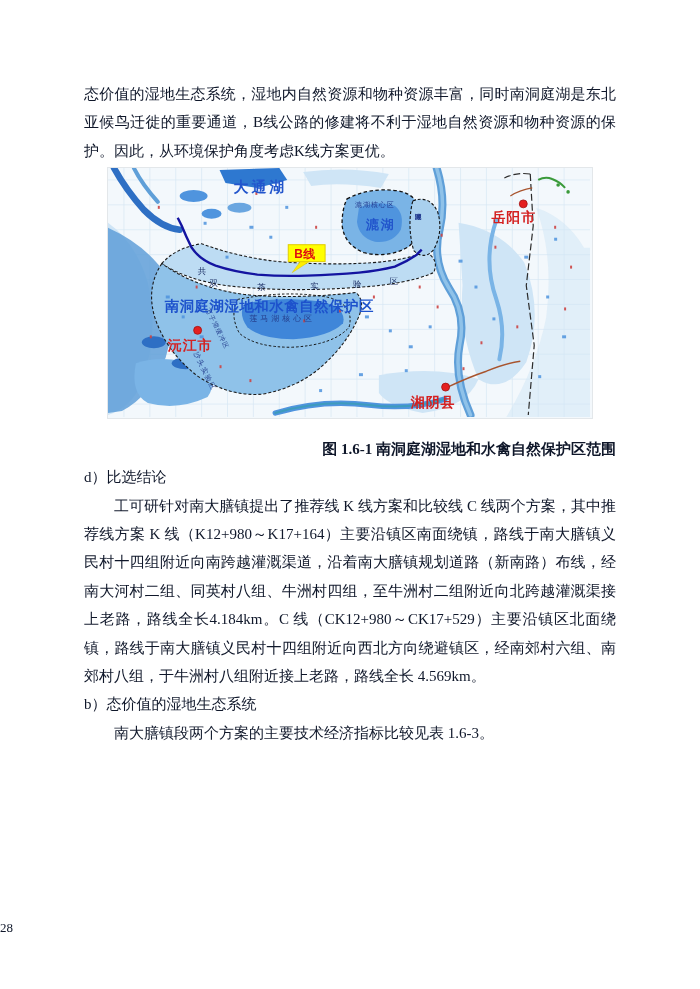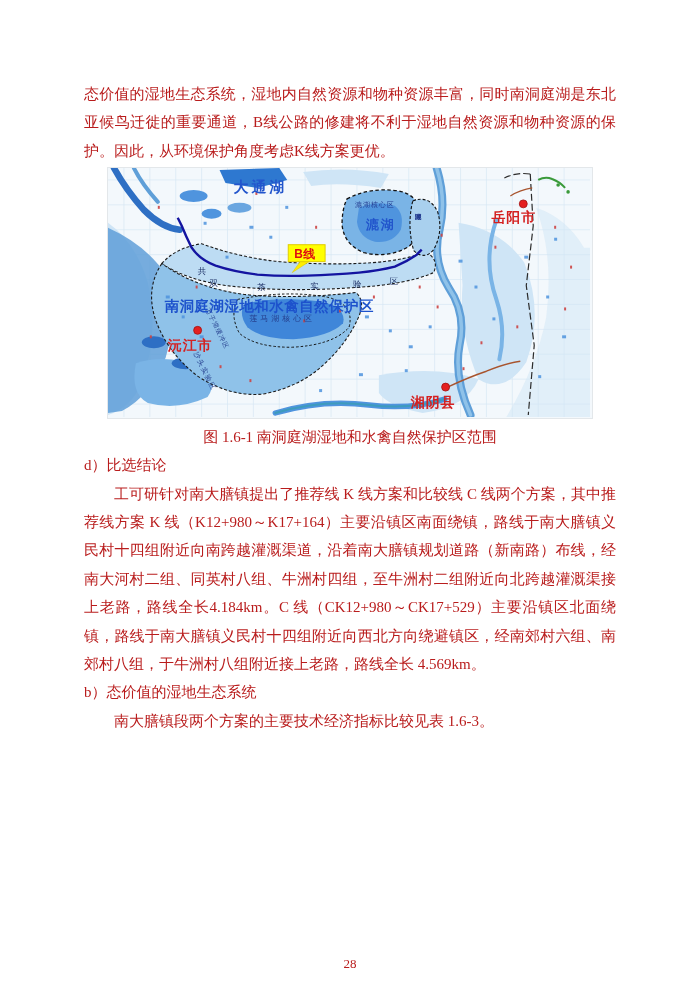--- a/index.html
+++ b/index.html
@@ -1,44 +1,44 @@
 <!DOCTYPE html>
 <html><head>
 <meta charset="utf-8">
 <style>
   html,body{margin:0;padding:0;background:#ffffff;}
   .page{
     position:relative;
     width:700px;height:989px;
     background:#ffffff;
     font-family:"Liberation Serif","DejaVu Serif",serif;
-    color:#b91c1c;
+    color:#0f172a;
     font-size:15px;line-height:28.4px;
     box-sizing:border-box;
     padding:80px 84px 0 84px;
     overflow:hidden;
   }
   p{margin:0;}
   .para{text-align:justify;}
   .indent{text-indent:2em;}
   .bold{font-weight:bold;}
   figure{margin:2px 0 0 0;}
   .map-wrap{
     width:484px;height:250px;margin:0 auto;
     border:1px solid #e3e7ea;box-sizing:content-box;
     overflow:hidden;background:#f3f8fc;
   }
   figcaption{
-    text-align:center;font-weight:normal;
-    margin-top:4px;line-height:28px;font-size:15px;
+    text-align:right;font-weight:bold;
+    margin-top:16px;line-height:28px;font-size:15px;
   }
   .h162 .num{margin-right:1.1em;}
   .page-number{
     position:absolute;left:0;right:0;top:918px;
-    text-align:center;font-size:13px;line-height:20px;margin-top:36px;
+    font-size:13px;line-height:20px;
   }
   svg text{font-family:"Liberation Sans","DejaVu Sans",sans-serif;}
   .vtext{writing-mode:vertical-rl;text-orientation:upright;}
 </style>
 </head>
 <body>
 
 <div class="page">
 
   <p class="para">态价值的湿地生态系统，湿地内自然资源和物种资源丰富，同时南洞庭湖是东北亚候鸟迁徙的重要通道，B线公路的修建将不利于湿地自然资源和物种资源的保护。因此，从环境保护角度考虑K线方案更优。</p>

